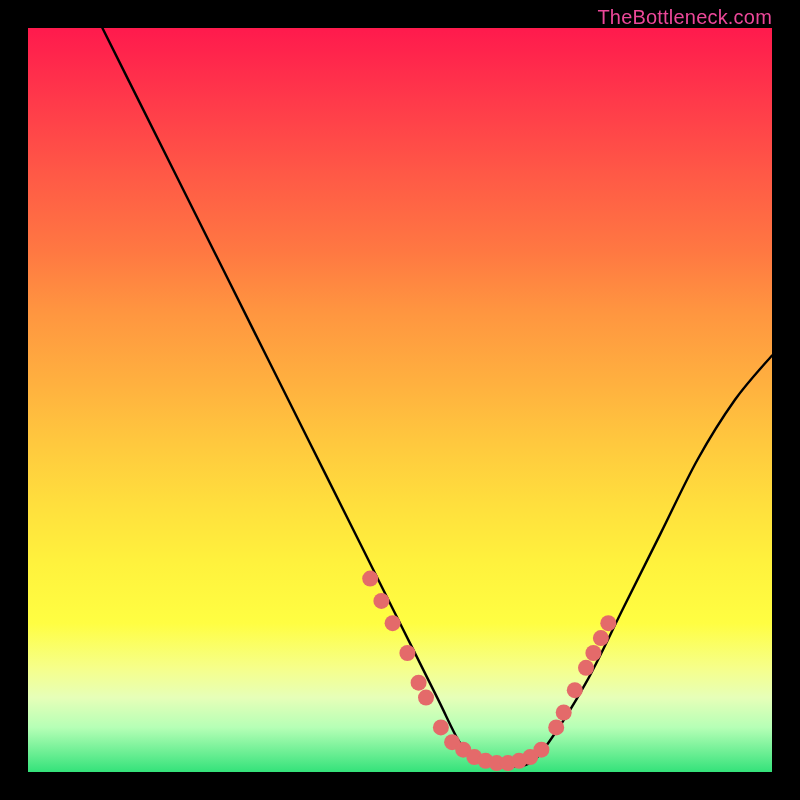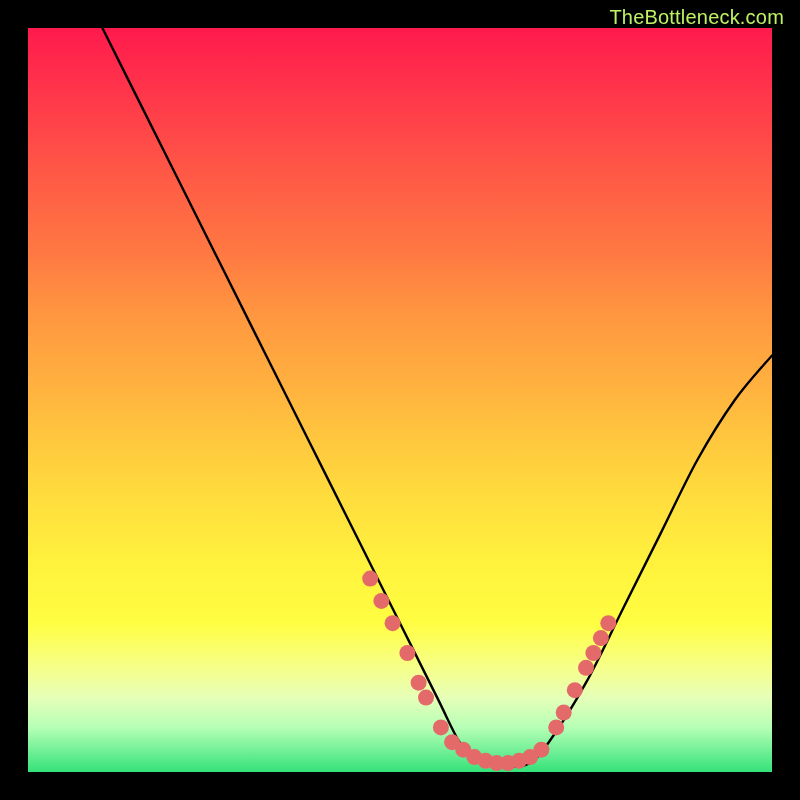--- a/index.html
+++ b/index.html
@@ -39,22 +39,22 @@
       #fffe42 80%,
       #f6ff8a 86%,
       #e6ffb8 90%,
       #b6ffb6 94%,
       #34e27a 100%
     );
   }
   .watermark {
     position: absolute;
     top: 6px;
-    right: 16px;
-    color: #bef264;
+    right: 28px;
+    color: #ec4899;
     font-size: 20px;
     letter-spacing: 0.2px;
     user-select: none;
   }
   svg.curve {
     position: absolute;
     top: 0;
     left: 0;
     width: 744px;
     height: 744px;

